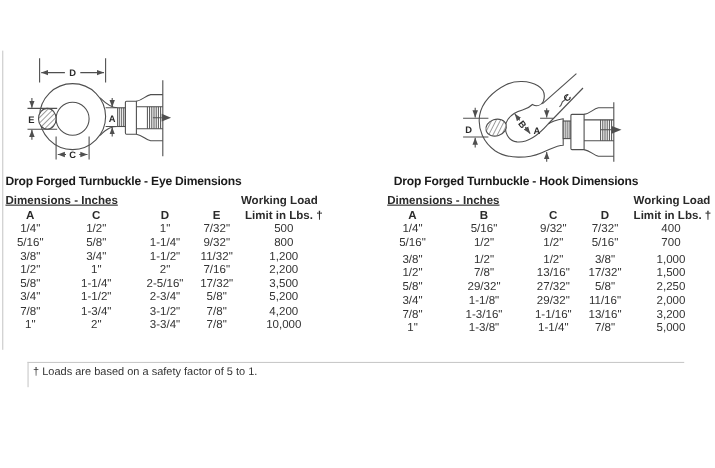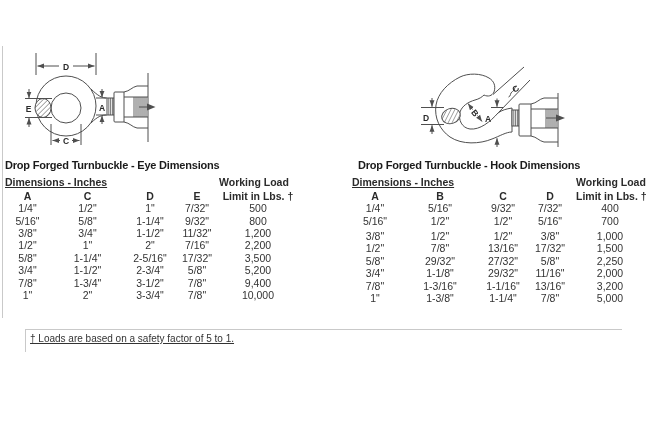--- a/index.html
+++ b/index.html
@@ -15,21 +15,21 @@
   .subhdr .wl{position:absolute;top:0;white-space:nowrap;}
   .r{display:flex;height:12.4px;align-items:center;}
   .hdrow{font-weight:bold;color:#2a2a2a;height:13px;}
   .c{text-align:center;font-size:10.5px;white-space:nowrap;flex:0 0 auto;}
   .hdrow .c{font-size:10.5px;}
   .e1{width:45px}.e2{width:75px}.e3{width:50px}.e4{width:44px}.e5{width:78px}
   .k1{width:46px}.k2{width:84px}.k3{width:42px}.k4{width:52px}.k5{width:68px}
   .gap{margin-top:3px;}
   .notes{position:absolute;left:25px;top:329px;width:592px;border-top:1px solid #c9c9c9;
          border-left:1px solid #c9c9c9;padding:2px 0 6px 4px;font-size:10px;line-height:14px;color:#333;}
-  .notes div{white-space:nowrap;text-decoration:underline;}
+  .notes div{white-space:nowrap;}
 </style>
 </head>
 <body>
 
 <div class="page">
 
   <div class="vline"></div>
 
   <svg style="left:18px;top:45px;" width="152" height="112" viewBox="0 0 152 112">
     <defs>
@@ -196,21 +196,21 @@
         <span class="c e2">1-1/2"</span>
         <span class="c e3">2-3/4"</span>
         <span class="c e4">5/8"</span>
         <span class="c e5">5,200</span>
     </div>
     <div class="r">
       <span class="c e1">7/8"</span>
         <span class="c e2">1-3/4"</span>
         <span class="c e3">3-1/2"</span>
         <span class="c e4">7/8"</span>
-        <span class="c e5">9,400</span>
+        <span class="c e5">4,200</span>
     </div>
     <div class="r">
       <span class="c e1">1"</span>
         <span class="c e2">2"</span>
         <span class="c e3">3-3/4"</span>
         <span class="c e4">7/8"</span>
         <span class="c e5">10,000</span>
     </div>
   </section>
 

